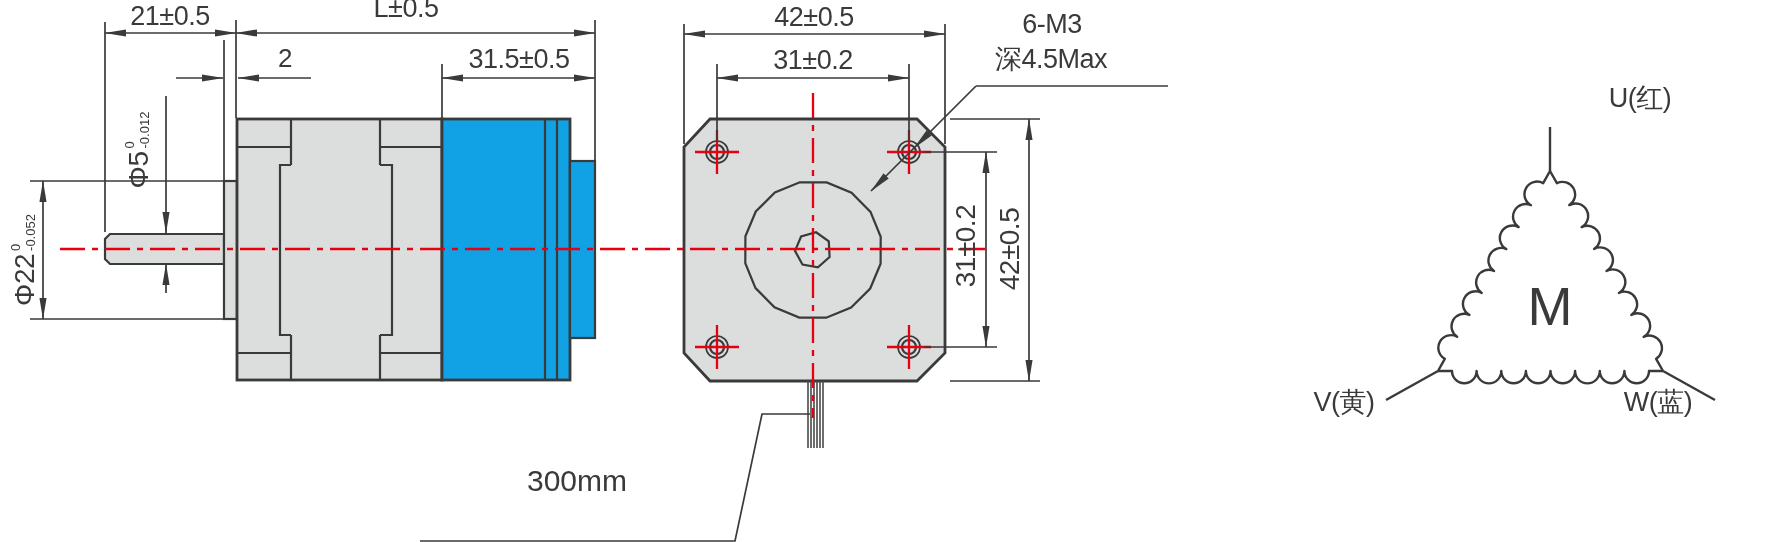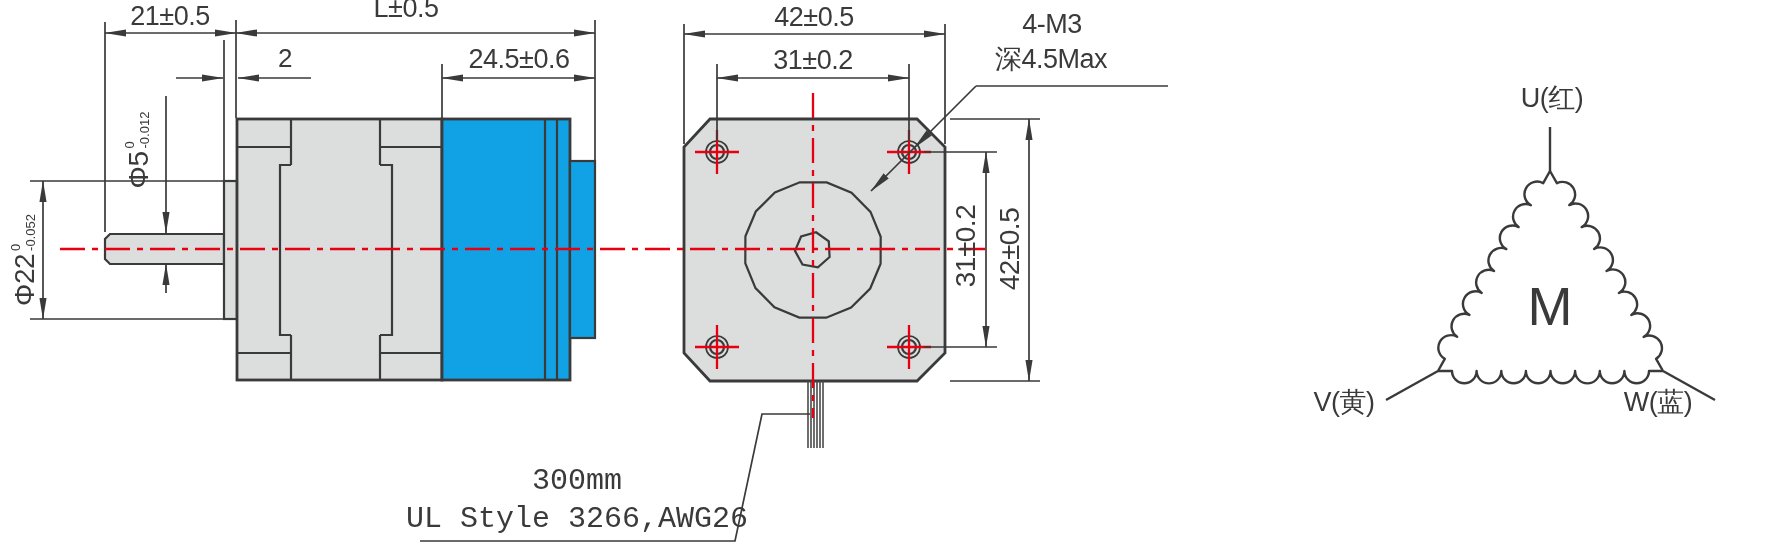--- a/index.html
+++ b/index.html
@@ -19,21 +19,21 @@
   .wire{stroke:#4a4a4a;stroke-width:1.6;fill:none;}
   .coil{stroke:var(--line);stroke-width:2.4;fill:none;stroke-linejoin:round;}
   
   .lbl{
     position:absolute;transform:translate(-50%,-50%);
     font-size:27px;color:var(--line);white-space:nowrap;letter-spacing:-0.5px;
     line-height:1;
   }
   .lbl.rot{transform:translate(-50%,-50%) rotate(-90deg);font-size:28px;}
   .lbl.small{font-size:26px;}
-  .lbl.cable{font-size:30px;letter-spacing:0;font-family:Liberation Mono, monospace;}
+  .lbl.cable{font-size:30px;letter-spacing:0;}
   .lbl.motor-m{font-size:54px;font-weight:500;letter-spacing:0;}
   .tol{
     display:inline-flex;flex-direction:column;justify-content:center;
     font-size:13px;line-height:1.1;margin-left:3px;vertical-align:middle;
     transform:translateY(-3px);letter-spacing:0;
   }
   .tol i{font-style:normal;}
 </style>
 </head>
 <body>
@@ -138,44 +138,43 @@
       <path class="coil" d="M1438 371 L1452.0 371.0 A 12.3 12.3 0 0 0 1476.6 371.0 A 12.3 12.3 0 0 0 1501.3 371.0 A 12.3 12.3 0 0 0 1525.9 371.0 A 12.3 12.3 0 0 0 1550.5 371.0 A 12.3 12.3 0 0 0 1575.1 371.0 A 12.3 12.3 0 0 0 1599.8 371.0 A 12.3 12.3 0 0 0 1624.4 371.0 A 12.3 12.3 0 0 0 1649.0 371.0 L 1663 371"></path>
       <path class="coil" d="M1663 371 L1656.1 358.8 A 12.6 12.6 0 0 0 1643.7 336.9 A 12.6 12.6 0 0 0 1631.3 314.9 A 12.6 12.6 0 0 0 1618.9 293.0 A 12.6 12.6 0 0 0 1606.5 271.0 A 12.6 12.6 0 0 0 1594.1 249.0 A 12.6 12.6 0 0 0 1581.7 227.1 A 12.6 12.6 0 0 0 1569.3 205.1 A 12.6 12.6 0 0 0 1556.9 183.2 L 1550 171"></path>
       <path class="coil" d="M1438 371 L1386 400"></path>
       <path class="coil" d="M1663 371 L1715 400"></path>
     </g>
   </svg>
 
   <div class="lbl" style="left:170px;top:16px">21±0.5</div>
   <div class="lbl" style="left:406px;top:8px">L±0.5</div>
   <div class="lbl small" style="left:285px;top:58px">2</div>
-  <div class="lbl" style="left:519px;top:59px">24.5±0.6</div>
+  <div class="lbl" style="left:519px;top:59px">31.5±0.5</div>
 
   <div class="lbl rot" style="left:140px;top:150px">
     <span>Φ5</span><span class="tol">
         <i>0</i>
         <i>-0.012</i>
       </span>
   </div>
   <div class="lbl rot" style="left:26px;top:260px">
     <span>Φ22</span><span class="tol">
         <i>0</i>
         <i>-0.052</i>
       </span>
   </div>
 
   <div class="lbl" style="left:814px;top:17px">42±0.5</div>
   <div class="lbl" style="left:813px;top:60px">31±0.2</div>
   <div class="lbl rot" style="left:966px;top:246px">31±0.2</div>
   <div class="lbl rot" style="left:1010px;top:249px">42±0.5</div>
 
-  <div class="lbl" style="left:1052px;top:24px">4-M3</div>
+  <div class="lbl" style="left:1052px;top:24px">6-M3</div>
   <div class="lbl" style="left:1051px;top:59px">深4.5Max</div>
 
   <div class="lbl cable" style="left:577px;top:481px">300mm</div>
-  <div class="lbl cable" style="left:577px;top:519px">UL Style 3266,AWG26</div>
 
-  <div class="lbl" style="left:1552px;top:98px">U(红)</div>
+  <div class="lbl" style="left:1640px;top:98px">U(红)</div>
   <div class="lbl" style="left:1344px;top:402px">V(黄)</div>
   <div class="lbl" style="left:1658px;top:402px">W(蓝)</div>
   <div class="lbl motor-m" style="left:1550px;top:306px">M</div>
 
 </div>
 
 </body></html>

